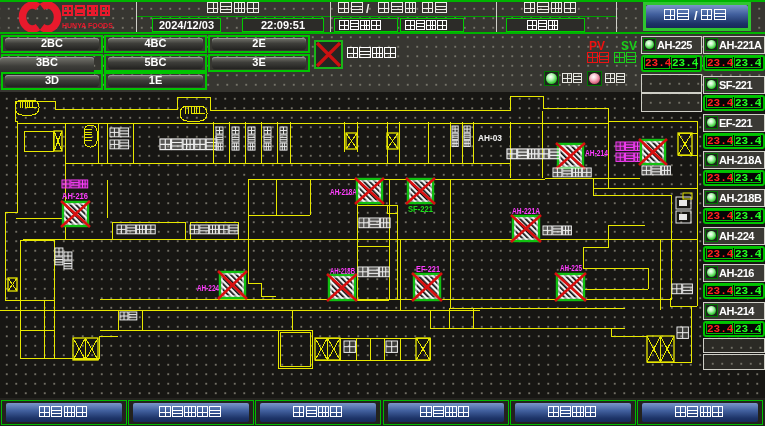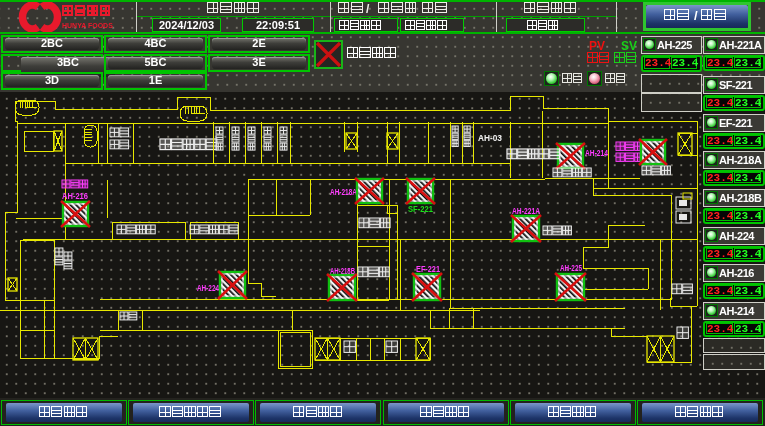--- a/index.html
+++ b/index.html
@@ -63,21 +63,21 @@
     <i style="position:absolute;left:0;top:50%;width:100%;height:1px;background:#f0f0ea"></i>
     <i style="position:absolute;top:0;left:30%;height:100%;width:1px;background:#f0f0ea"></i>
     <i style="position:absolute;top:0;left:66%;height:100%;width:1px;background:#f0f0ea"></i>
   </b>
 <b style="position:absolute;left:247.3px;top:2.0px;width:11.4px;height:11.4px;border:1px solid #f0f0ea">
     <i style="position:absolute;left:0;top:50%;width:100%;height:1px;background:#f0f0ea"></i>
     <i style="position:absolute;top:0;left:50%;height:100%;width:1px;background:#f0f0ea"></i>
   </b>
 <div class="gbox" style="left:152px;top:18px;width:69px;height:14px;color:#fff;font-size:11px;font-weight:bold;text-align:center;line-height:12px">2024/12/03</div>
 
-<div class="gbox" style="left:242px;top:18px;width:72px;height:14px;color:#fff;font-size:11px;font-weight:bold;text-align:center;line-height:12px">22:09:51</div>
+<div class="gbox" style="left:242px;top:18px;width:82px;height:14px;color:#fff;font-size:11px;font-weight:bold;text-align:center;line-height:12px">22:09:51</div>
 
 <b style="position:absolute;left:338.0px;top:2.0px;width:11.4px;height:11.4px;border:1px solid #f0f0ea">
     <i style="position:absolute;left:0;top:50%;width:100%;height:1px;background:#f0f0ea"></i>
     <i style="position:absolute;top:0;left:50%;height:100%;width:1px;background:#f0f0ea"></i>
   </b>
 <b style="position:absolute;left:351.4px;top:2.0px;width:11.4px;height:11.4px;border:1px solid #f0f0ea">
     <i style="position:absolute;left:0;top:30%;width:100%;height:1px;background:#f0f0ea"></i>
     <i style="position:absolute;left:0;top:65%;width:100%;height:1px;background:#f0f0ea"></i>
   </b>
 <div class="abs" style="left:366px;top:2px;width:8px;height:13px;color:#f0f0ea;font-weight:bold;font-size:12px">/</div>
@@ -188,21 +188,21 @@
     <i style="position:absolute;left:0;top:30%;width:100%;height:1px;background:#fff"></i>
     <i style="position:absolute;left:0;top:65%;width:100%;height:1px;background:#fff"></i>
   </b>
 <div class="abs" style="left:1px;top:35px;width:102px;height:18px;border:2px solid #00c400"></div>
 <div class="btn dots" style="left:5px;top:38px;width:94px;height:12px;color:#fff;font-size:11px;font-weight:bold;text-align:center;line-height:11px">2BC</div>
 <div class="abs" style="left:104px;top:35px;width:103px;height:18px;border:2px solid #00c400"></div>
 <div class="btn dots" style="left:108px;top:38px;width:95px;height:12px;color:#fff;font-size:11px;font-weight:bold;text-align:center;line-height:11px">4BC</div>
 <div class="abs" style="left:208px;top:35px;width:102px;height:18px;border:2px solid #00c400"></div>
 <div class="btn dots" style="left:212px;top:38px;width:94px;height:12px;color:#fff;font-size:11px;font-weight:bold;text-align:center;line-height:11px">2E</div>
 <div class="abs" style="left:1px;top:54px;width:102px;height:18px;border:2px solid #00c400"></div>
-<div class="btn dots" style="left:21px;top:57px;width:94px;height:20px;color:#fff;font-size:11px;font-weight:bold;text-align:center;line-height:11px">3BC</div>
+<div class="btn dots" style="left:0;top:57px;width:94px;height:20px;color:#fff;font-size:11px;font-weight:bold;text-align:center;line-height:11px">3BC</div>
 <div class="abs" style="left:104px;top:54px;width:103px;height:18px;border:2px solid #00c400"></div>
 <div class="btn dots" style="left:108px;top:57px;width:95px;height:12px;color:#fff;font-size:11px;font-weight:bold;text-align:center;line-height:11px">5BC</div>
 <div class="abs" style="left:208px;top:54px;width:102px;height:18px;border:2px solid #00c400"></div>
 <div class="btn dots" style="left:212px;top:57px;width:94px;height:12px;color:#fff;font-size:11px;font-weight:bold;text-align:center;line-height:11px">3E</div>
 <div class="abs" style="left:1px;top:72px;width:102px;height:18px;border:2px solid #00c400"></div>
 <div class="btn dots" style="left:5px;top:75px;width:94px;height:12px;color:#fff;font-size:11px;font-weight:bold;text-align:center;line-height:11px">3D</div>
 <div class="abs" style="left:104px;top:72px;width:103px;height:18px;border:2px solid #00c400"></div>
 <div class="btn dots" style="left:108px;top:75px;width:95px;height:12px;color:#fff;font-size:11px;font-weight:bold;text-align:center;line-height:11px">1E</div>
 
 <svg class="abs" style="left:314px;top:40px" width="29" height="29" viewBox="0 0 29 29">

